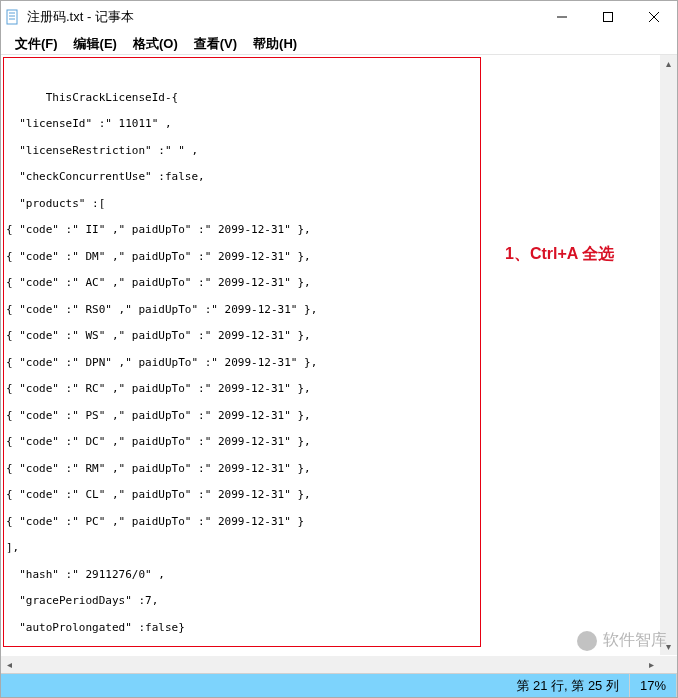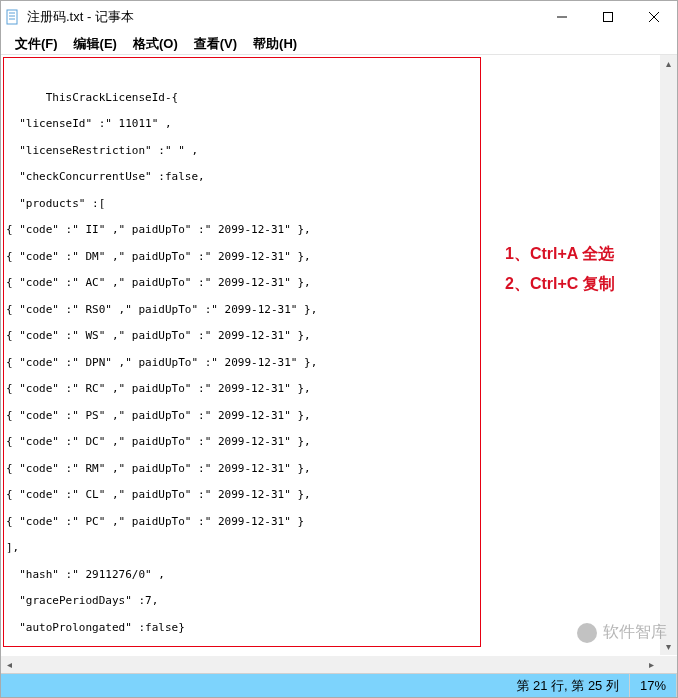--- a/index.html
+++ b/index.html
@@ -148,21 +148,21 @@
     padding: 0 10px;
     border-right: 1px solid #d0d0d0;
     height: 100%;
     display: flex;
     align-items: center;
   }
   .status-spacer { flex: 1; }
   .watermark {
     position: absolute;
     right: 10px;
-    bottom: 30px;
+    bottom: 22px;
     font-size: 16px;
     color: rgba(120,120,120,0.55);
     font-family: "Microsoft YaHei", sans-serif;
     display: flex;
     align-items: center;
     gap: 6px;
   }
   .watermark .wm-icon {
     width: 20px; height: 20px;
     border-radius: 50%;
@@ -233,21 +233,20 @@
 { "code" :" CL" ," paidUpTo" :" 2099-12-31" },
 { "code" :" PC" ," paidUpTo" :" 2099-12-31" }
 ],
   "hash" :" 2911276/0" ,
   "gracePeriodDays" :7,
   "autoProlongated" :false}</span>
     </div>
 
     <div class="annotations">
       <div>1、Ctrl+A 全选</div>
-      <div>2、Ctrl+C 复制</div>
     </div>
 
     <div class="scroll-v">
       <div class="scroll-arrow">▴</div>
       <div class="scroll-arrow">▾</div>
     </div>
     <div class="scroll-h">
       <div class="scroll-arrow">◂</div>
       <div class="scroll-arrow">▸</div>
     </div>

